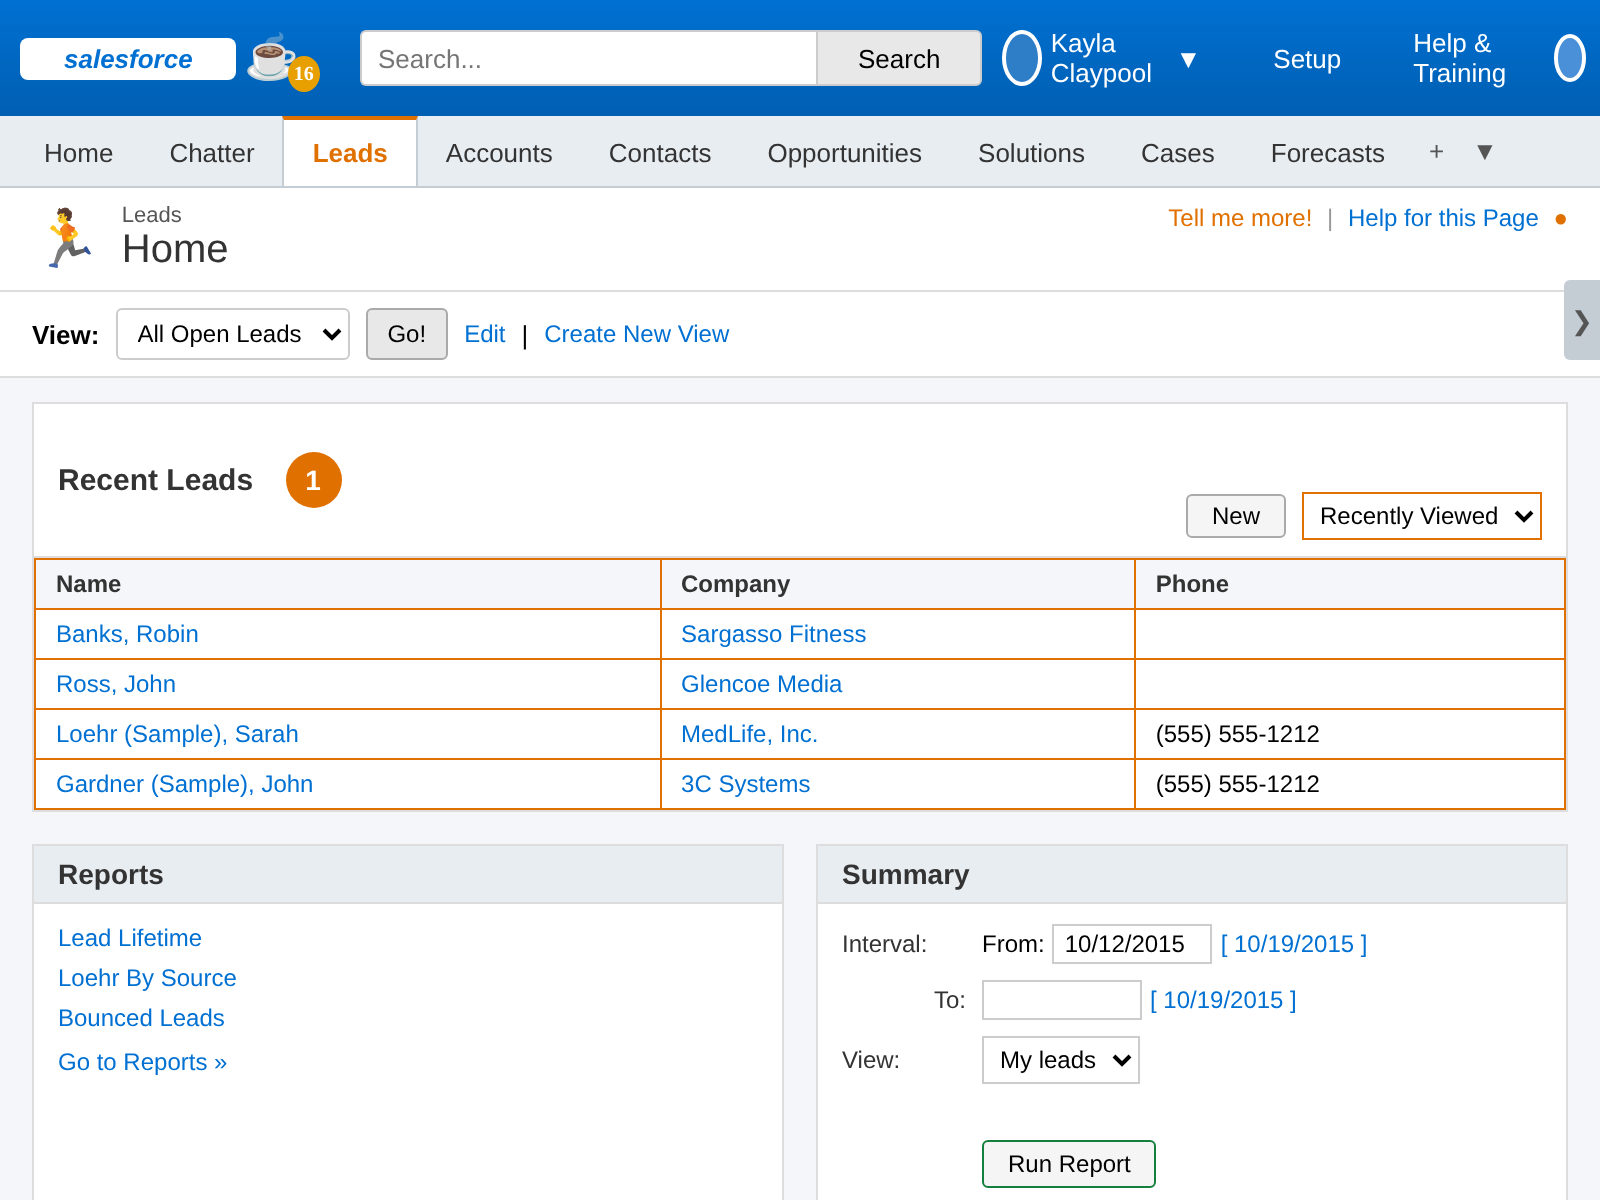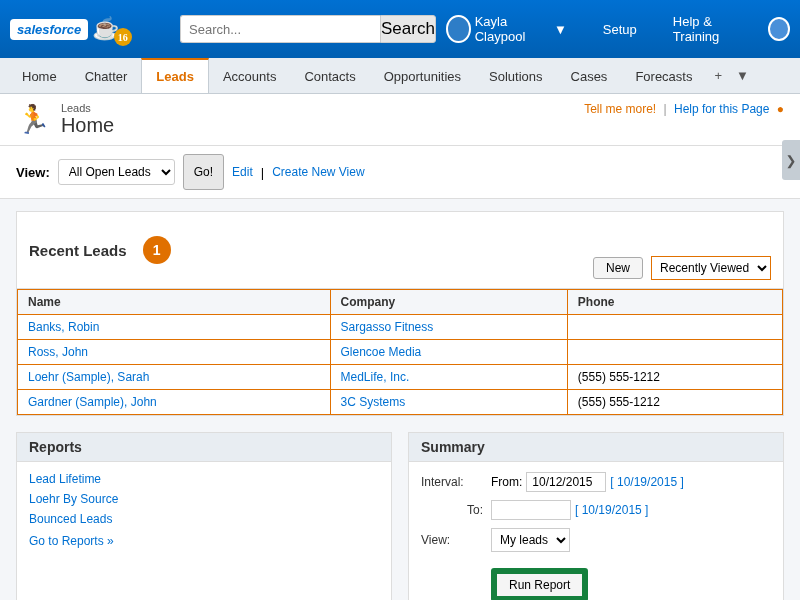--- a/index.html
+++ b/index.html
@@ -18,21 +18,21 @@
       display: flex;
       align-items: center;
       gap: 4px;
       min-width: 160px;
     }
     .sf-logo {
       background: white;
       color: #0070d2;
       font-weight: bold;
       font-size: 13px;
-      padding: 3px 7px;
+      padding: 3px 22px;
       border-radius: 4px;
       font-style: italic;
     }
     .coffee-icon {
       font-size: 22px;
     }
     .badge-16 {
       background: #e8a000;
       color: white;
       font-size: 10px;
@@ -42,35 +42,35 @@
       display: flex; align-items: center; justify-content: center;
       position: relative; top: 8px; left: -10px; font-family: Liberation Serif, serif;
     }
     .search-area {
       flex: 1;
       display: flex;
       align-items: center;
       gap: 0;
     }
     .search-input {
-      width: 200px;
+      width: 228px;
       height: 28px;
       border: 1px solid #ccc;
       border-right: none;
       padding: 0 8px;
       font-size: 13px;
       border-radius: 3px 0 0 3px;
       outline: none;
     }
     .search-btn {
       height: 28px;
       background: #e8e8e8;
       border: 1px solid #ccc;
-      padding: 0 0;
-      font-size: 17px;
+      padding: 0 20px;
+      font-size: 13px;
       cursor: pointer;
       border-radius: 0 3px 3px 0;
     }
     .header-links {
       display: flex;
       align-items: center;
       gap: 16px;
       color: white;
       font-size: 13px;
     }
@@ -179,21 +179,21 @@
     .view-label { font-size: 13px; font-weight: bold; }
     .view-select {
       height: 26px;
       border: 1px solid #ccc;
       padding: 0 6px;
       font-size: 12px;
       border-radius: 3px;
       background: white;
     }
     .go-btn {
-      height: 36px;
+      height: 26px;
       background: #e8e8e8;
       border: 1px solid #aaa;
       padding: 0 10px;
       font-size: 12px;
       cursor: pointer;
       border-radius: 3px;
     }
     .view-bar a { color: #0070d2; text-decoration: none; font-size: 12px; }
 
     
@@ -324,27 +324,27 @@
     }
     .to-label { min-width: 70px; text-align: right; padding-right: 8px; }
     .summary-select {
       height: 24px;
       border: 1px solid #ccc;
       padding: 0 4px;
       font-size: 12px;
       background: white;
     }
     .run-report-btn {
-      border: 6px solid #15803d;
+      border: 1px solid #15803d;
       background: #f5f5f5;
       padding: 4px 12px;
       font-size: 12px;
       cursor: pointer;
       border-radius: 3px;
-      margin-top: 8px;
+      margin-top: 20px;
     }
 
     .circle-badge {
       display: inline-flex;
       width: 28px; height: 28px;
       background: #e07000;
       color: white;
       border-radius: 50%;
       align-items: center;
       justify-content: center;

